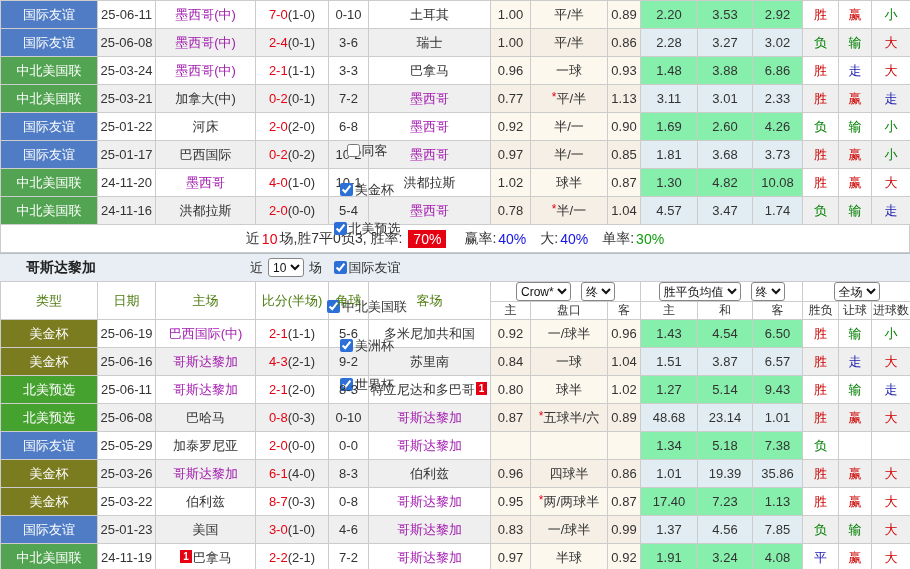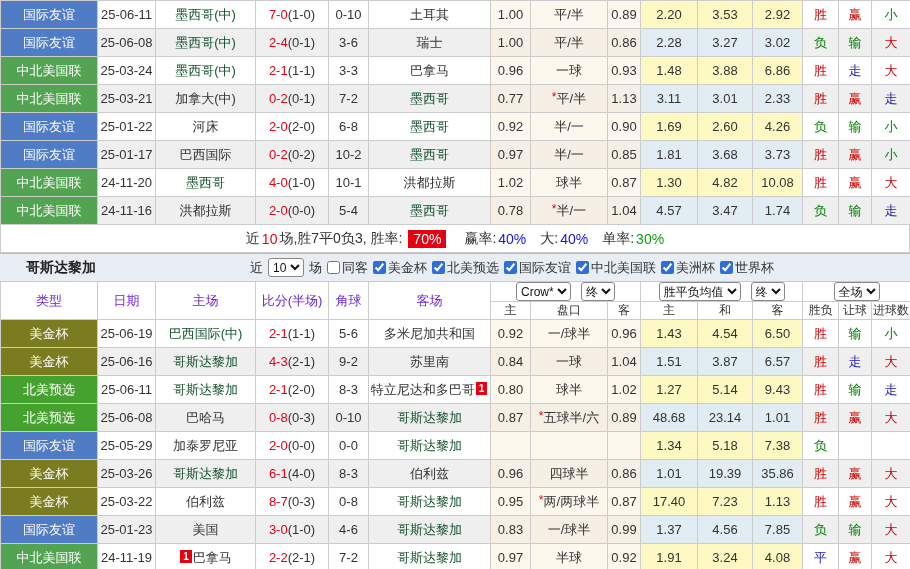--- a/index.html
+++ b/index.html
@@ -3,35 +3,35 @@
 <meta charset="utf-8">
 <style>
   html,body{margin:0;padding:0;}
   body{width:910px;height:569px;overflow:hidden;background:#fff;
        font-family:"Liberation Sans","DejaVu Sans",sans-serif;font-size:13px;color:#333;}
   table.grid{border-collapse:collapse;table-layout:fixed;width:910px;}
   td,th{border:1px solid #ccc;text-align:center;padding:0;overflow:hidden;white-space:nowrap;
         font-weight:normal;height:27px;}
   thead tr.h1 th{height:19px;background:#fff;}
   thead tr.h2 th{height:15px;background:#fff;font-size:12px;}
-  th.colhead{background:#dee6ef;color:#6d28d9;}
+  th.colhead{background:#dee6ef;color:#4d7c0f;}
   tr.odd td{background:#fff;}
   tr.even td{background:#efefef;}
   tr.odd td.cream{background:#fdf8ee;}
   tr.even td.cream{background:#f5efe5;}
-  tr.odd td.blu{background:#fef9c3;}
+  tr.odd td.blu{background:#86efac;}
   tr.even td.blu{background:#e2edf3;}
   td.ty{color:#fff;}
   td.ty.ty-blue{background:#4f7cc4;}
   td.ty.ty-green{background:#52a452;}
   td.ty.ty-olive{background:#7b7b20;}
   td.ty.ty-grass{background:#46a22f;}
   .sc-m{color:#e60012;}
   .sc-h{color:#333;}
-  .tg{color:#14532d;}
+  .tg{color:#a21caf;}
   .star{color:#e60012;font-style:normal;font-size:12px;vertical-align:top;}
   .res-red{color:#cf0000;}
   .res-green{color:#008000;}
   .res-blue{color:#1a1ab0;}
   .badge{background:#e60012;color:#fff;font-size:10px;line-height:13px;padding:0 3px;
          display:inline-block;vertical-align:2px;font-weight:bold;margin:0 1px;}
   
   #summary{height:27px;border:1px solid #ccc;border-top:none;display:flex;align-items:center;
            justify-content:center;font-size:14px;background:#fff;}
   #summary span{margin:0 1px;}
@@ -229,21 +229,21 @@
 </div>
 
 <div id="sectionbar">
   <div class="sec-title">哥斯达黎加</div>
   <div class="controls">
     <span>近</span>
     <select>
       <option>10</option>
     </select>
     <span>场</span>
-    <span id="filters" style="display:inline-flex;align-items:center;gap:5px;">
+    <span id="filters" style="display:inline-flex;align-items:center;gap:21px;flex-direction:column;">
         <label class="cb">
           <input type="checkbox" style="">
           <span>同客</span>
         </label>
         <label class="cb">
           <input type="checkbox" checked="" style="">
           <span>美金杯</span>
         </label>
         <label class="cb">
           <input type="checkbox" checked="" style="">

